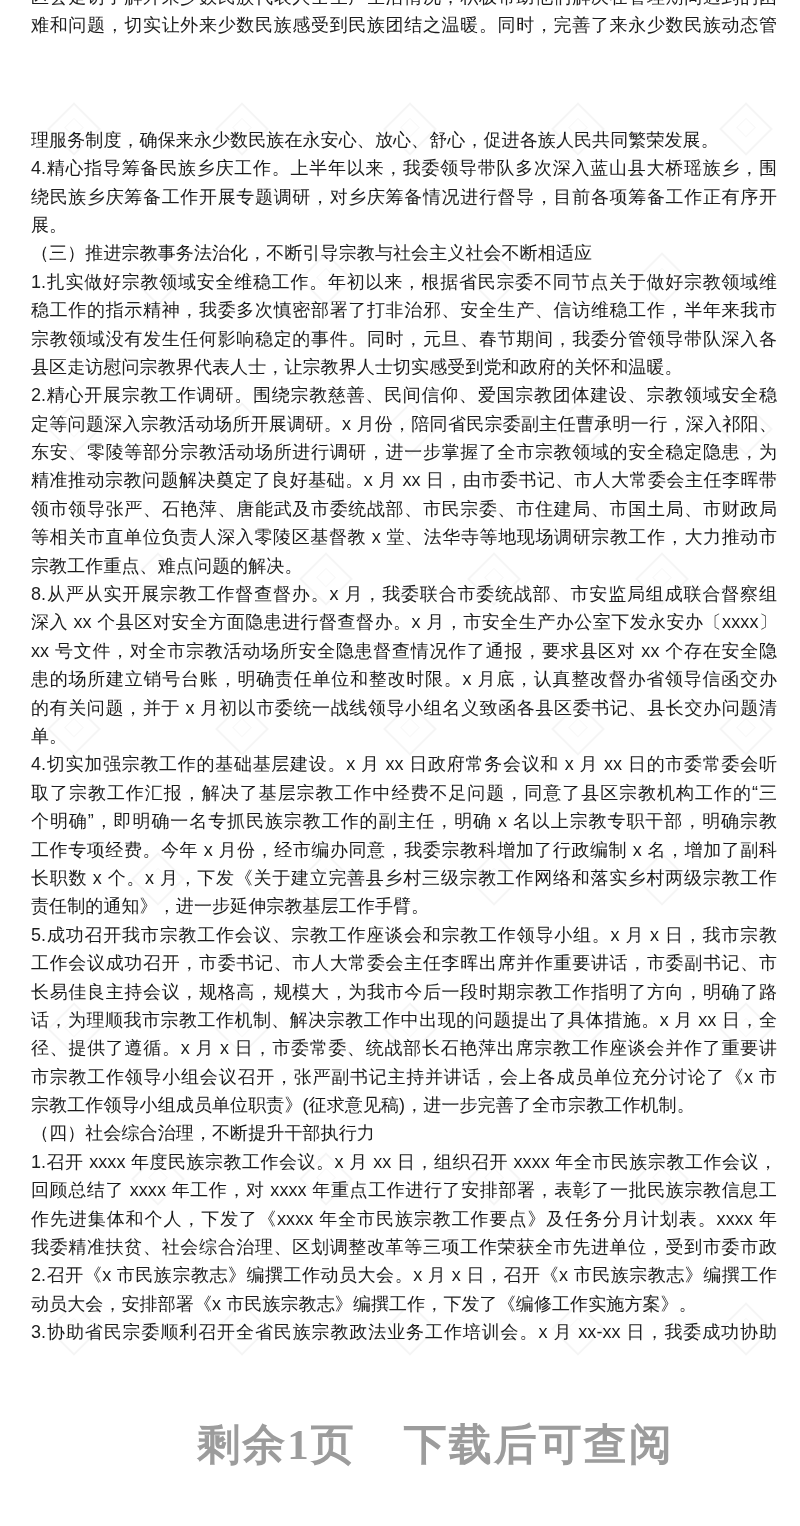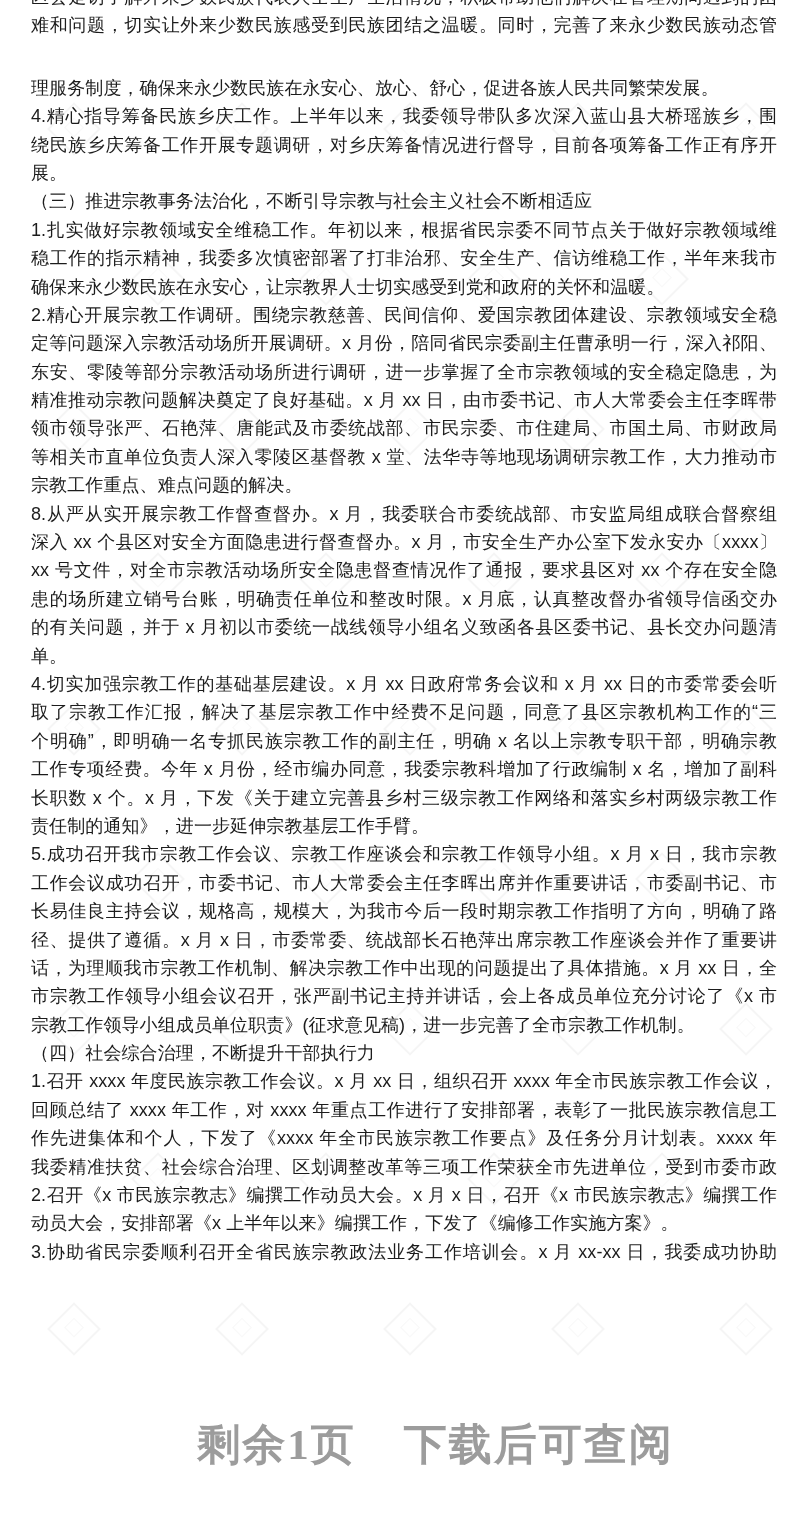--- a/index.html
+++ b/index.html
@@ -54,21 +54,21 @@
     white-space: nowrap;
     overflow: visible;
   }
   .text-line.justify {
     text-align: justify;
     text-align-last: justify;
     white-space: normal;
     overflow: hidden;
   }
   .text-line.page-break-before {
-    margin-top: 34px;
+    margin-top: 86px;
   }
   
   .footer {
     position: absolute;
     left: 0;
     right: 0;
     top: 1416px;
     z-index: 3;
     display: flex;
     justify-content: center;
@@ -132,21 +132,22 @@
   <div class="text-flow" id="text-flow">
       <div class="text-line justify">区县走访了解外来少数民族代表人士生产生活情况，积极帮助他们解决在管理期间遇到的困</div>
       <div class="text-line justify">难和问题，切实让外来少数民族感受到民族团结之温暖。同时，完善了来永少数民族动态管</div>
       <div class="text-line page-break-before">理服务制度，确保来永少数民族在永安心、放心、舒心，促进各族人民共同繁荣发展。</div>
       <div class="text-line justify">4.精心指导筹备民族乡庆工作。上半年以来，我委领导带队多次深入蓝山县大桥瑶族乡，围</div>
       <div class="text-line justify">绕民族乡庆筹备工作开展专题调研，对乡庆筹备情况进行督导，目前各项筹备工作正有序开</div>
       <div class="text-line">展。</div>
       <div class="text-line">（三）推进宗教事务法治化，不断引导宗教与社会主义社会不断相适应</div>
       <div class="text-line justify">1.扎实做好宗教领域安全维稳工作。年初以来，根据省民宗委不同节点关于做好宗教领域维</div>
       <div class="text-line justify">稳工作的指示精神，我委多次慎密部署了打非治邪、安全生产、信访维稳工作，半年来我市</div>
-      <div class="text-line">确保来永少数民族在永安心，让宗教界人士切实感受到党和政府的关怀和温暖。</div>
+      <div class="text-line justify">宗教领域没有发生任何影响稳定的事件。同时，元旦、春节期间，我委分管领导带队深入各</div>
+      <div class="text-line">县区走访慰问宗教界代表人士，让宗教界人士切实感受到党和政府的关怀和温暖。</div>
       <div class="text-line justify">2.精心开展宗教工作调研。围绕宗教慈善、民间信仰、爱国宗教团体建设、宗教领域安全稳</div>
       <div class="text-line justify">定等问题深入宗教活动场所开展调研。x 月份，陪同省民宗委副主任曹承明一行，深入祁阳、</div>
       <div class="text-line justify">东安、零陵等部分宗教活动场所进行调研，进一步掌握了全市宗教领域的安全稳定隐患，为</div>
       <div class="text-line justify">精准推动宗教问题解决奠定了良好基础。x 月 xx 日，由市委书记、市人大常委会主任李晖带</div>
       <div class="text-line justify">领市领导张严、石艳萍、唐能武及市委统战部、市民宗委、市住建局、市国土局、市财政局</div>
       <div class="text-line justify">等相关市直单位负责人深入零陵区基督教 x 堂、法华寺等地现场调研宗教工作，大力推动市</div>
       <div class="text-line">宗教工作重点、难点问题的解决。</div>
       <div class="text-line justify">8.从严从实开展宗教工作督查督办。x 月，我委联合市委统战部、市安监局组成联合督察组</div>
       <div class="text-line justify">深入 xx 个县区对安全方面隐患进行督查督办。x 月，市安全生产办公室下发永安办〔xxxx〕</div>
       <div class="text-line justify">xx 号文件，对全市宗教活动场所安全隐患督查情况作了通报，要求县区对 xx 个存在安全隐</div>
@@ -155,30 +156,30 @@
       <div class="text-line">单。</div>
       <div class="text-line justify">4.切实加强宗教工作的基础基层建设。x 月 xx 日政府常务会议和 x 月 xx 日的市委常委会听</div>
       <div class="text-line justify">取了宗教工作汇报，解决了基层宗教工作中经费不足问题，同意了县区宗教机构工作的“三</div>
       <div class="text-line justify">个明确”，即明确一名专抓民族宗教工作的副主任，明确 x 名以上宗教专职干部，明确宗教</div>
       <div class="text-line justify">工作专项经费。今年 x 月份，经市编办同意，我委宗教科增加了行政编制 x 名，增加了副科</div>
       <div class="text-line justify">长职数 x 个。x 月，下发《关于建立完善县乡村三级宗教工作网络和落实乡村两级宗教工作</div>
       <div class="text-line">责任制的通知》，进一步延伸宗教基层工作手臂。</div>
       <div class="text-line justify">5.成功召开我市宗教工作会议、宗教工作座谈会和宗教工作领导小组。x 月 x 日，我市宗教</div>
       <div class="text-line justify">工作会议成功召开，市委书记、市人大常委会主任李晖出席并作重要讲话，市委副书记、市</div>
       <div class="text-line justify">长易佳良主持会议，规格高，规模大，为我市今后一段时期宗教工作指明了方向，明确了路</div>
+      <div class="text-line justify">话，为理顺我市宗教工作机制、解决宗教工作中出现的问题提出了具体措施。x 月 xx 日，全</div>
       <div class="text-line justify">径、提供了遵循。x 月 x 日，市委常委、统战部长石艳萍出席宗教工作座谈会并作了重要讲</div>
-      <div class="text-line justify">话，为理顺我市宗教工作机制、解决宗教工作中出现的问题提出了具体措施。x 月 xx 日，全</div>
       <div class="text-line justify">市宗教工作领导小组会议召开，张严副书记主持并讲话，会上各成员单位充分讨论了《x 市</div>
       <div class="text-line">宗教工作领导小组成员单位职责》(征求意见稿)，进一步完善了全市宗教工作机制。</div>
       <div class="text-line">（四）社会综合治理，不断提升干部执行力</div>
       <div class="text-line justify">1.召开 xxxx 年度民族宗教工作会议。x 月 xx 日，组织召开 xxxx 年全市民族宗教工作会议，</div>
       <div class="text-line justify">回顾总结了 xxxx 年工作，对 xxxx 年重点工作进行了安排部署，表彰了一批民族宗教信息工</div>
       <div class="text-line justify">作先进集体和个人，下发了《xxxx 年全市民族宗教工作要点》及任务分月计划表。xxxx 年度，</div>
       <div class="text-line justify">我委精准扶贫、社会综合治理、区划调整改革等三项工作荣获全市先进单位，受到市委市政</div>
       <div class="text-line justify">2.召开《x 市民族宗教志》编撰工作动员大会。x 月 x 日，召开《x 市民族宗教志》编撰工作</div>
-      <div class="text-line">动员大会，安排部署《x 上半年以来》编撰工作，下发了《编修工作实施方案》。</div>
+      <div class="text-line">动员大会，安排部署《x 市民族宗教志》编撰工作，下发了《编修工作实施方案》。</div>
       <div class="text-line justify">3.协助省民宗委顺利召开全省民族宗教政法业务工作培训会。x 月 xx-xx 日，我委成功协助</div>
     </div>
   <div class="footer">
     <span>剩余1页</span>
     <span>下载后可查阅</span>
   </div>
 </div>
 
 </body></html>

